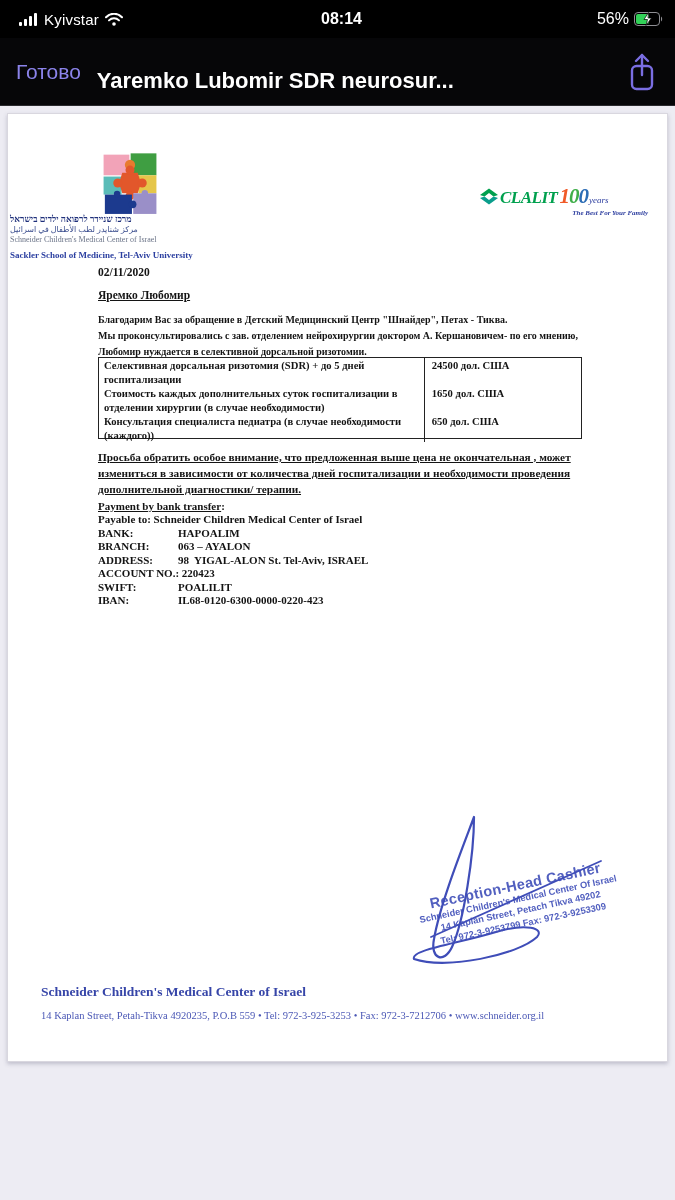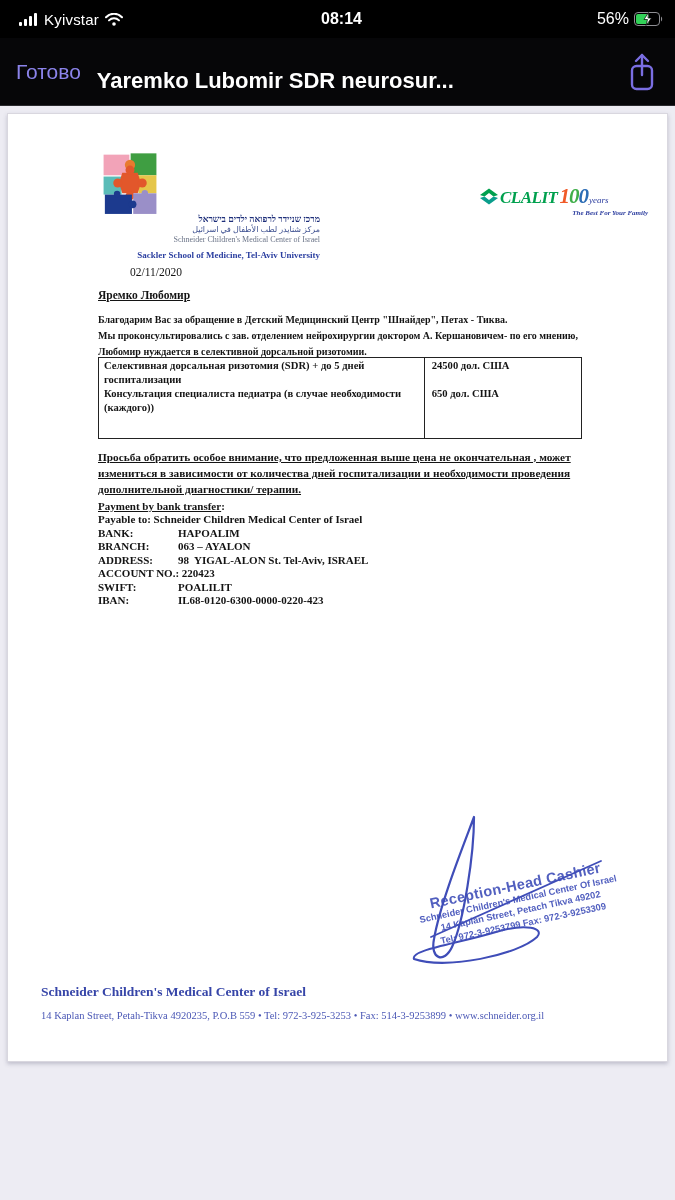--- a/index.html
+++ b/index.html
@@ -24,34 +24,34 @@
   .nav-share { flex:0 0 auto; margin-left:8px; cursor:pointer; display:flex; }
 
   
   .viewer { position:absolute; top:106px; left:0; width:675px; height:1094px; background:#edecf3; }
   .page { position:absolute; left:7px; top:7px; width:661px; height:949px; background:#fff;
     border:1px solid #d9d7df; box-shadow:0 2px 4px rgba(60,60,90,.25);
     font-family:"Liberation Serif",serif; color:#141414; }
   .abs { position:absolute; }
 
   
-  .org-text { left:10px; top:100px; width:302px; text-align:right; line-height:1.25; }
+  .org-text { left:2px; top:100px; width:302px; text-align:left; line-height:1.25; }
   .org-he { font-size:9px; font-weight:700; color:#1e2f7a; }
   .org-ar { font-size:8px; color:#3c4f8f; }
   .org-en { font-size:8px; color:#6b7488; }
   .org-sackler { margin-top:5px; font-size:9px; font-weight:700; color:#2b3fa0; }
 
   .clalit { left:470px; top:70px; width:170px; }
   .clalit-row { display:flex; align-items:baseline; }
   .clalit-name { font-size:17px; font-weight:700; font-style:italic; color:#00a04e; letter-spacing:-.5px; }
   .clalit-100 { font-size:21px; font-weight:700; font-style:italic; letter-spacing:-1px; margin-left:2px; }
   .c1 { color:#f05a28; } .c0a { color:#3fae49; } .c0b { color:#2b6cb5; }
   .clalit-years { font-size:9px; font-style:italic; color:#2b3c9e; margin-left:1px; }
   .clalit-tag { font-size:7px; font-style:italic; font-weight:700; color:#2b3c9e; text-align:right; margin-top:0; }
-  .date-line { left:90px; top:152px; font-size:11.5px; font-weight:400;margin-left:32px; }
+  .date-line { left:90px; top:152px; font-size:11.5px; font-weight:700; }
   .name-line { left:90px; top:175px; font-size:11.5px; font-weight:700; text-decoration:underline; }
   .intro { left:90px; top:198px; width:545px; font-size:10px; font-weight:700; line-height:16px; }
 
   .price-table { left:90px; top:243px; width:484px; height:82px; border:1px solid #222;
     display:flex; flex-direction:column; font-size:10.6px; font-weight:700; line-height:13.5px; }
   .pt-row { display:flex; }
   .pt-row:last-child { flex:1; }
   .pt-service { width:349px; padding:1px 5px 0 5px; border-right:1px solid #222; }
   .pt-price { width:167px; padding:1px 5px 0 7px; }
 
@@ -170,20 +170,24 @@
         <div>Мы проконсультировались с зав. отделением  нейрохирургии доктором А. Кершановичем- по его мнению,</div>
         <div>Любомир  нуждается в селективной дорсальной ризотомии.</div>
       </div>
 
       <div class="abs price-table">
         <div class="pt-row">
           <div class="pt-service">Селективная дорсальная ризотомия (SDR) + до 5  дней госпитализации</div>
           <div class="pt-price">24500 дол. США</div>
         </div>
         <div class="pt-row">
+          <div class="pt-service">Стоимость каждых дополнительных суток госпитализации в отделении хирургии  (в случае необходимости)</div>
+          <div class="pt-price">1650 дол. США</div>
+        </div>
+        <div class="pt-row">
           <div class="pt-service">Консультация специалиста педиатра (в случае необходимости (каждого))</div>
           <div class="pt-price">650 дол. США</div>
         </div>
       </div>
 
       <div class="abs notice">Просьба обратить особое внимание, что предложенная выше цена не окончательная , может измениться в зависимости от количества дней госпитализации и необходимости проведения дополнительной диагностики/ терапии.</div>
 
       <div class="abs pay-head"><span class="u">Payment by bank transfer</span><span>:</span></div>
       <div class="abs pay-payable">Payable to: Schneider Children Medical Center of Israel</div>
       <div class="abs pay-fields">
@@ -220,17 +224,17 @@
         <div class="stamp-sm">Tel: 972-3-9253799 Fax: 972-3-9253309</div>
       </div>
 
       <svg class="abs signature" width="250" height="165" viewBox="0 0 250 165">
         <path d="M78 8 C66 40 44 95 38 130 C34 150 48 155 56 138 C68 112 78 45 78 8" stroke="#3f4db8" stroke-width="2.2" fill="none" stroke-linecap="round"></path>
         <path d="M35 128 L205 52" stroke="#3f4db8" stroke-width="1.8" fill="none" stroke-linecap="round"></path>
         <path d="M18 150 C50 161 122 146 141 128 C149 119 130 114 100 123 C60 135 14 141 18 150" stroke="#3f4db8" stroke-width="2" fill="none" stroke-linecap="round"></path>
       </svg>
 
       <div class="abs footer-title">Schneider Children's Medical Center of Israel</div>
-      <div class="abs footer-addr">14 Kaplan Street, Petah-Tikva 4920235, P.O.B 559 • Tel: 972-3-925-3253 • Fax: 514-3-9253899 • www.schneider.org.il</div>
+      <div class="abs footer-addr">14 Kaplan Street, Petah-Tikva 4920235, P.O.B 559 • Tel: 972-3-925-3253 • Fax: 972-3-7212706 • www.schneider.org.il</div>
 
     </div>
   </div>
 </div>
 
 </body></html>

